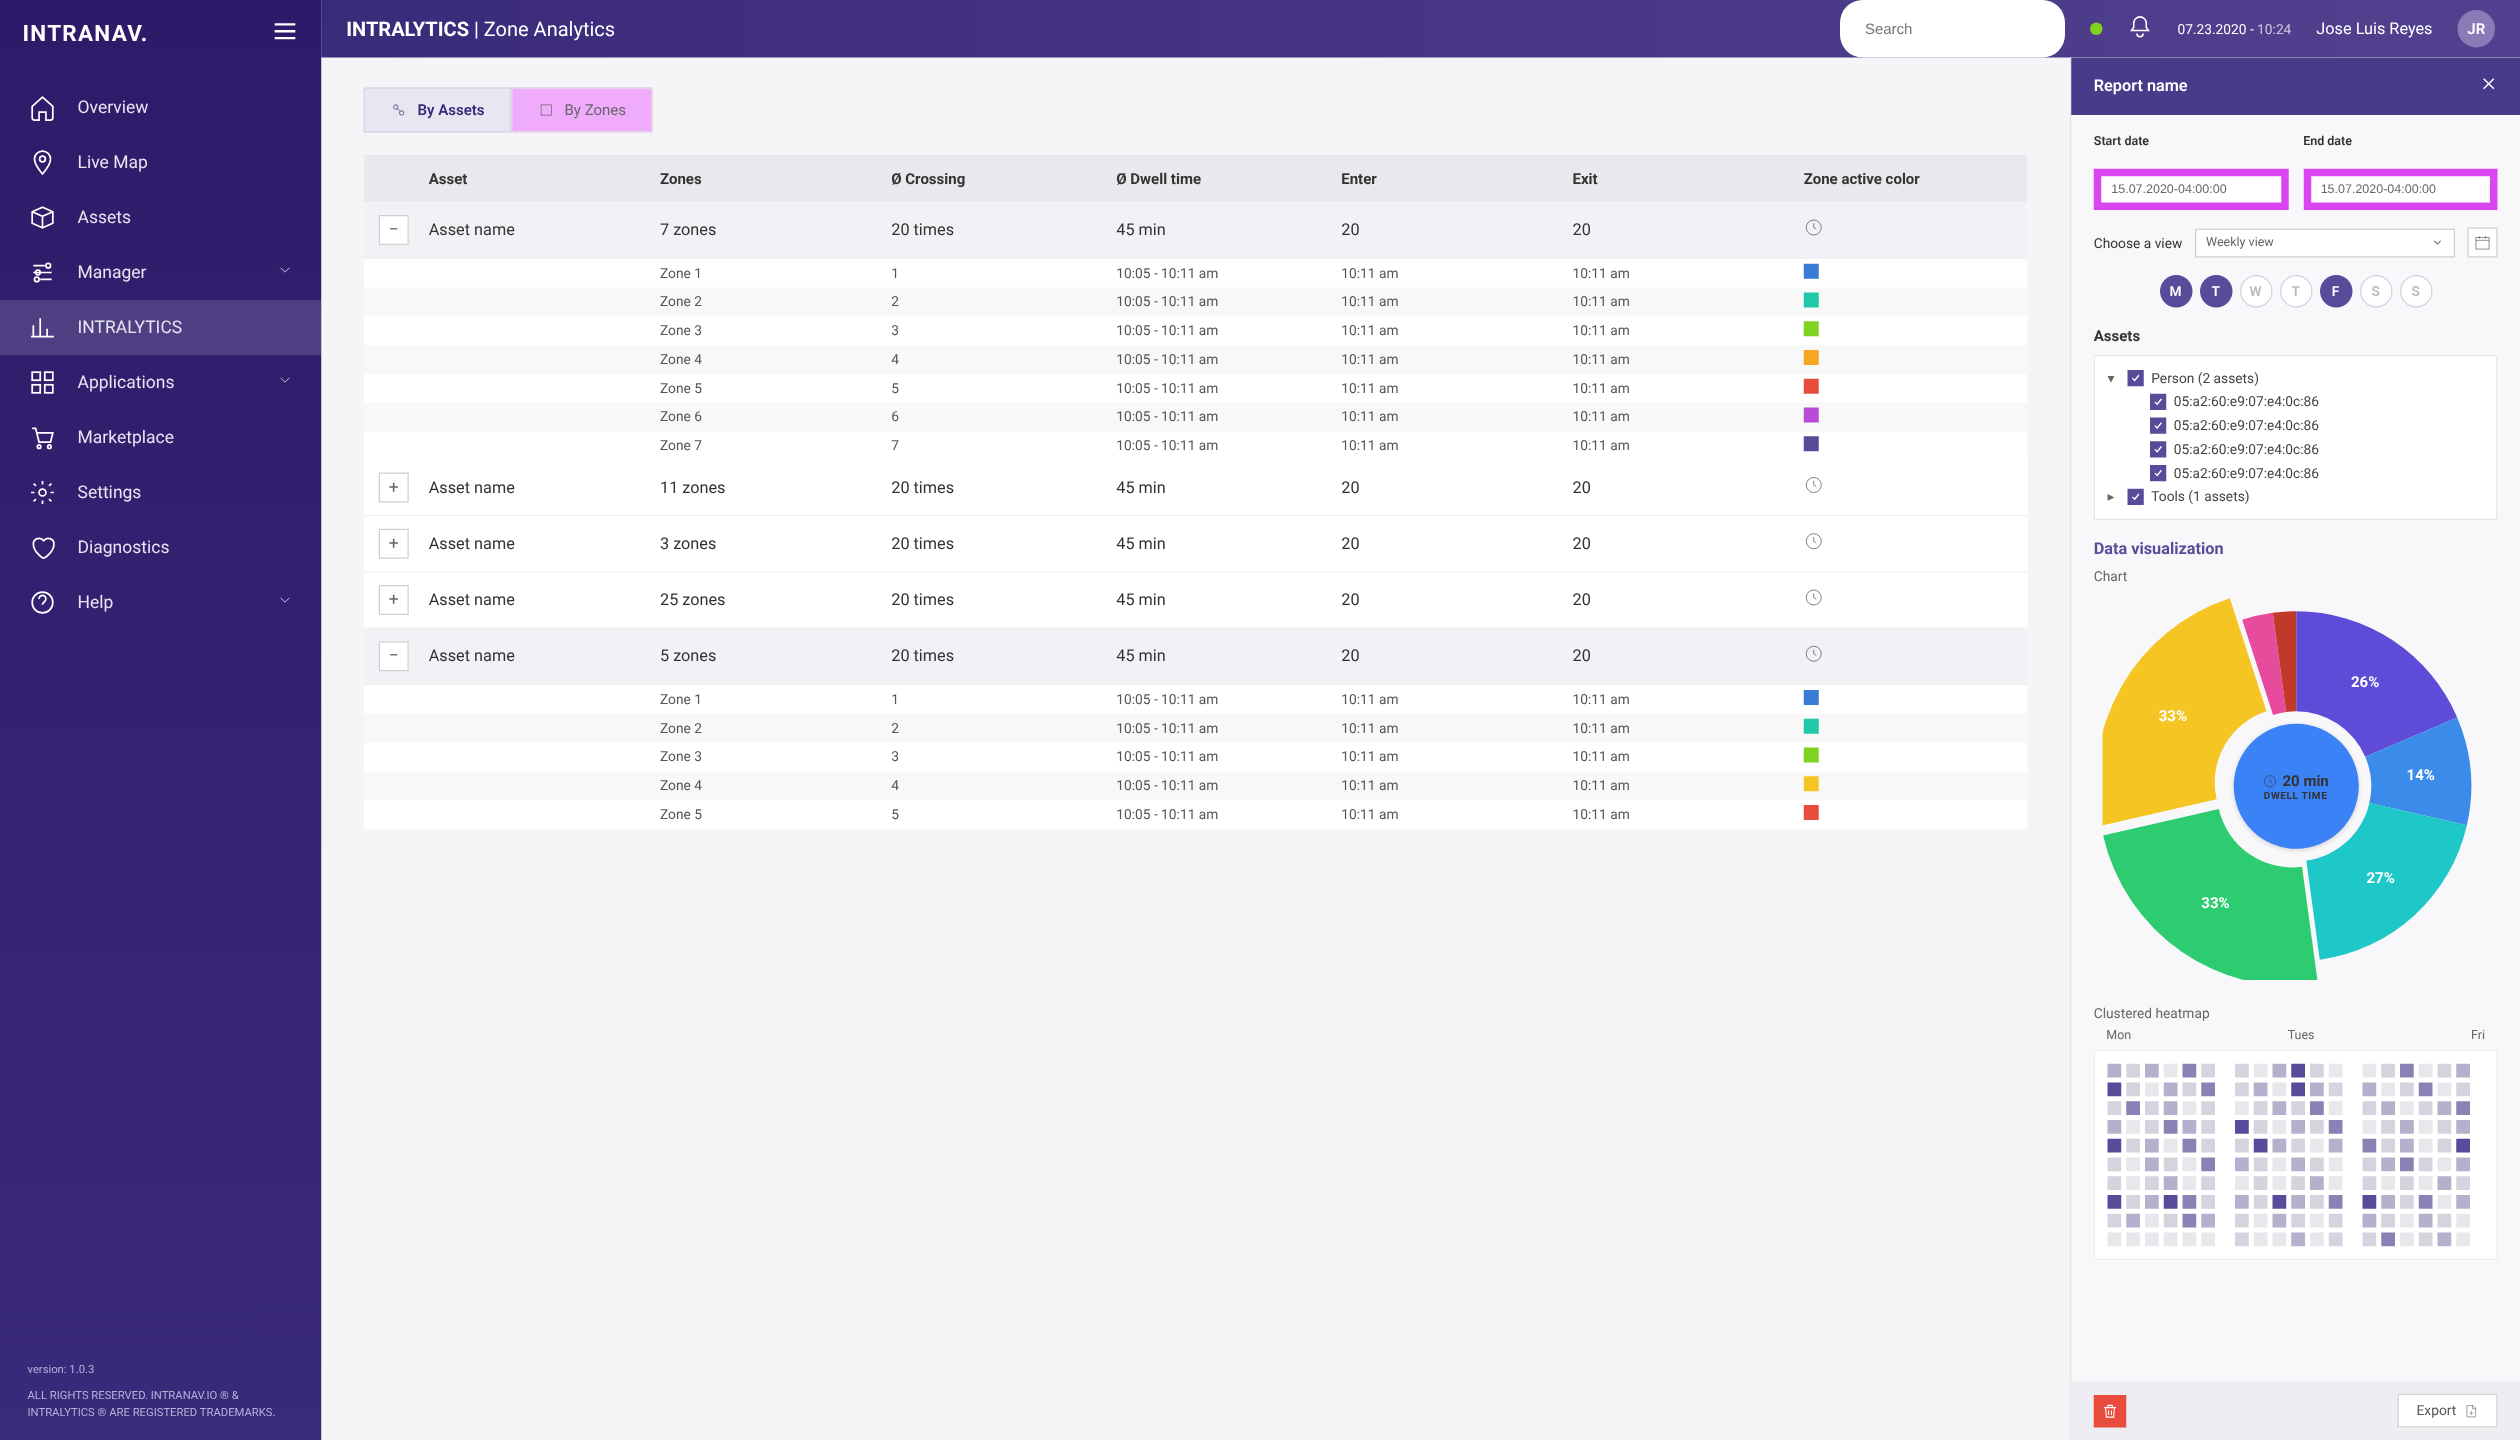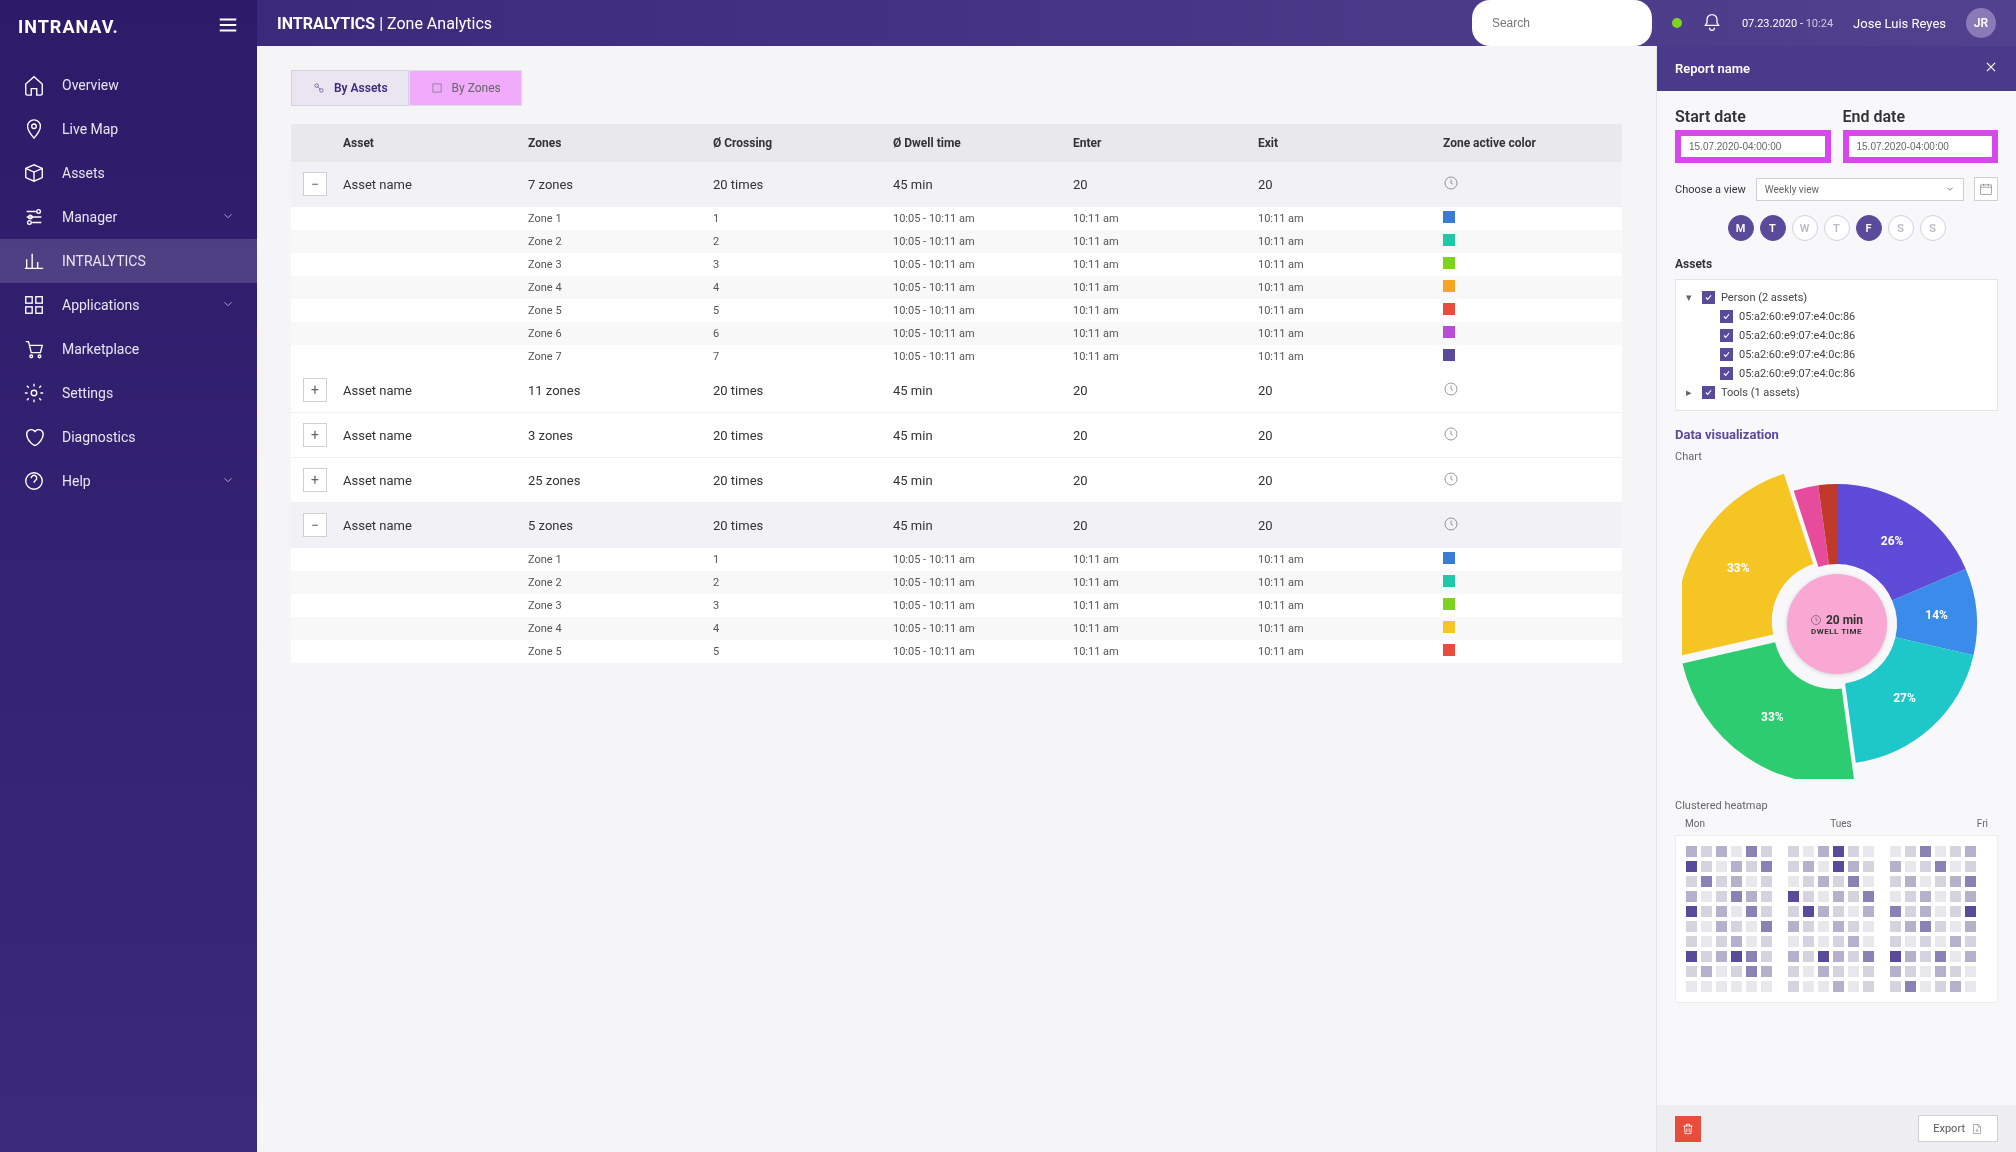--- a/index.html
+++ b/index.html
@@ -60,42 +60,42 @@
 .sub-row:nth-child(even) { background: #f8f8f8; }
 .sub-row .td { padding: 0 12px; }
 .color-swatch { width: 12px; height: 12px; display: inline-block; }
 .rightpanel { width: 360px; background: #f8f7fa; display: flex; flex-direction: column; border-left: 1px solid #e5e5e5; }
 .rp-header { background: #4a3a8a; color: #fff; padding: 14px 18px; display: flex; align-items: center; justify-content: space-between; font-size: 13px; font-weight:600; }
 .rp-header .close { cursor: pointer; }
 .rp-header .close svg { width:14px; height:14px; stroke:#fff; }
 .rp-body { flex: 1; padding: 16px 18px; overflow: auto; font-size: 12px; color: #333; }
 .rp-row { display: flex; gap: 12px; margin-bottom: 14px; }
 .rp-field { flex: 1; }
-.rp-field label { display: block; font-size: 16px; color: #333; margin-bottom: 4px; font-weight:600; }
+.rp-field label { display: block; font-size: 10px; color: #333; margin-bottom: 16px; font-weight:600; }
 .rp-field input { width: 100%; border: 6px solid #d946ef; padding: 5px 8px; font-size: 10px; color: #666; background:#fff; }
 .rp-viewrow { display:flex; align-items:center; gap:10px; margin-bottom:14px; }
 .rp-viewrow label { font-size:11px; color:#333; }
 .rp-select { flex:1; border:1px solid #d0d0d0; padding:5px 8px; font-size:10px; color:#666; display:flex; justify-content:space-between; align-items:center; background:#fff; cursor:pointer; }
 .rp-cal { width:24px; height:24px; border:1px solid #d0d0d0; display:flex; align-items:center; justify-content:center; cursor:pointer; background:#fff; }
 .rp-days { display:flex; gap:6px; justify-content:center; margin-bottom:16px; }
 .rp-day { width:26px; height:26px; border-radius:50%; display:flex; align-items:center; justify-content:center; font-size:11px; font-weight:600; cursor:pointer; background:#fff; border:1px solid #d5d0e5; color:#bbb; }
 .rp-day.active { background:#5a4a9a; color:#fff; border-color:#5a4a9a; }
 .rp-section-title { font-size:12px; font-weight:700; color:#333; margin-bottom:8px; }
 .rp-section-title.purple { color:#5a4a9a; font-size:13px; }
 .asset-tree { background:#fff; border:1px solid #e5e5e5; padding:8px 10px; margin-bottom:16px; font-size:11px; }
 .tree-node { display:flex; align-items:center; gap:6px; padding:3px 0; }
 .tree-node.child { padding-left:34px; }
 .tree-node.parent { padding-left:0; }
 .tree-chev { width:10px; display:inline-block; color:#666; }
 .tree-check { width:13px; height:13px; background:#5a4a9a; border:none; display:inline-flex; align-items:center; justify-content:center; }
 .tree-check svg { width:9px; height:9px; stroke:#fff; stroke-width:3; fill:none; }
 .tree-label { color:#444; }
 .chart-label { font-size:11px; color:#666; margin-bottom:6px; }
 .donut-wrap { position:relative; width:310px; height:310px; margin:0 auto 20px; }
-.donut-center { position:absolute; top:50%; left:50%; transform:translate(-50%,-50%); width:100px; height:100px; border-radius:50%; background:#f9a8d4; display:flex; flex-direction:column; align-items:center; justify-content:center; box-shadow:0 1px 4px rgba(0,0,0,0.15); }
+.donut-center { position:absolute; top:50%; left:50%; transform:translate(-50%,-50%); width:100px; height:100px; border-radius:50%; background:#3b82f6; display:flex; flex-direction:column; align-items:center; justify-content:center; box-shadow:0 1px 4px rgba(0,0,0,0.15); }
 .donut-center .val { font-size:12px; font-weight:700; color:#333; display:flex; align-items:center; gap:4px; }
 .donut-center .lbl { font-size:8px; font-weight:700; color:#333; letter-spacing:0.5px; }
 .heatmap-days { display:flex; justify-content:space-between; font-size:10px; color:#666; margin-bottom:6px; padding:0 10px; }
 .heatmap { display:flex; flex-direction:column; gap:4px; background:#fff; padding:10px; border:1px solid #eee; }
 .hm-row { display:flex; gap:4px; }
 .hm-group { display:flex; gap:4px; }
 .hm-cell { width:11px; height:11px; background:#e8e8ec; }
 .hm-cell.l1 { background:#d5d3de; }
 .hm-cell.l2 { background:#b5b0cc; }
 .hm-cell.l3 { background:#8a82b5; }
@@ -215,20 +215,24 @@
               <circle cx="12" cy="12" r="9"></circle>
               <path d="M9 9a3 3 0 115 2c-1 1-2 1.5-2 3M12 18h0"></path>
             </svg>
           </span>
           <span>Help</span>
           <span class="chev"><svg viewBox="0 0 24 24">
               <path d="M6 9l6 6 6-6"></path>
             </svg></span>
         </div>
       </div>
+    <div class="sidebar-footer">
+      <span class="ver">version: 1.0.3</span>
+      <span>ALL RIGHTS RESERVED. INTRANAV.IO ® &amp; INTRALYTICS ® ARE REGISTERED TRADEMARKS.</span>
+    </div>
   </div>
 
   <div class="main">
     <div class="topbar">
       <div class="topbar-title">
         <b>INTRALYTICS</b> | <span>Zone Analytics</span>
       </div>
       <div class="topbar-spacer"></div>
       <div class="search-box">
         <svg width="14" height="14" viewBox="0 0 24 24">

